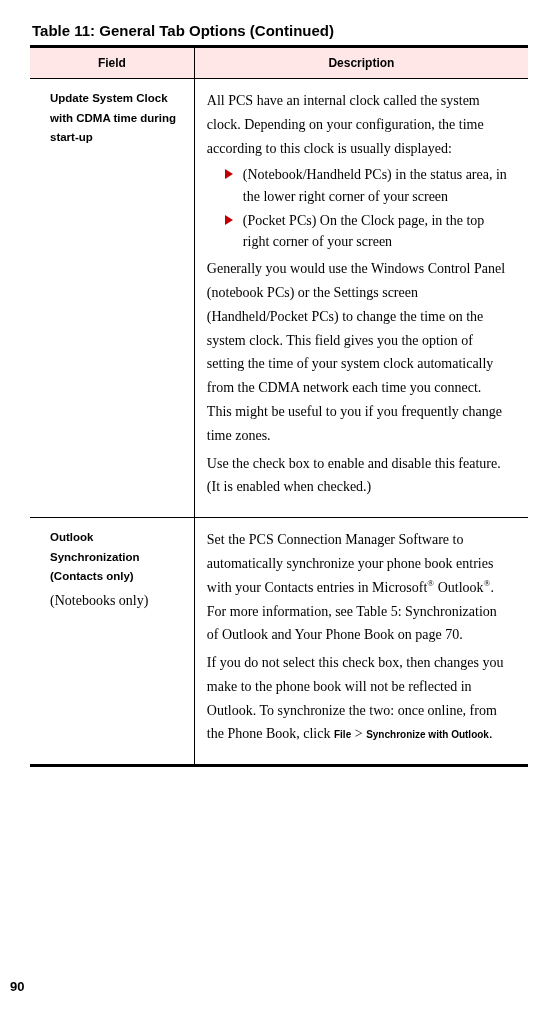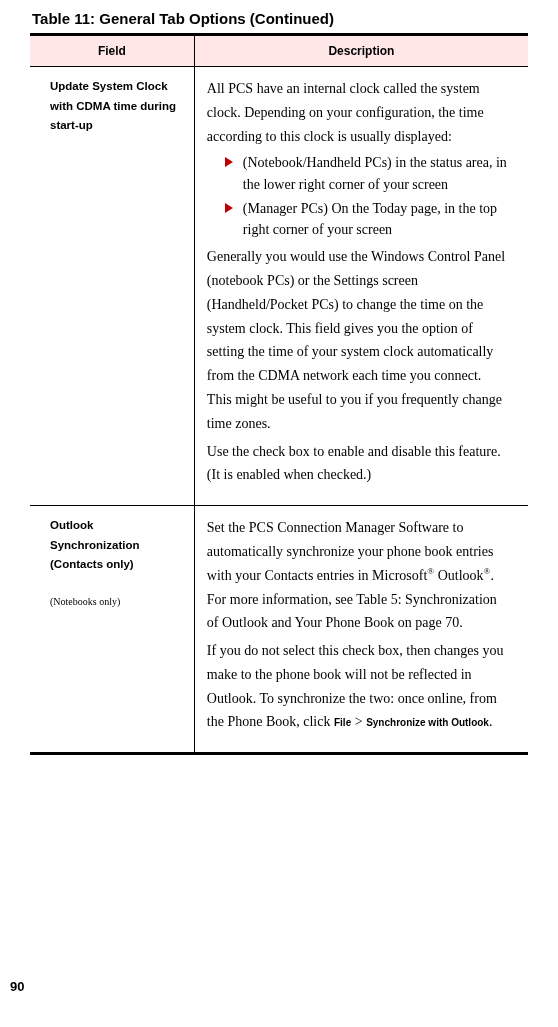--- a/index.html
+++ b/index.html
@@ -1,24 +1,24 @@
 <!DOCTYPE html>
 <html><head>
 <meta charset="utf-8">
 <style>
   html,body{margin:0;padding:0;background:#fff;font-family:"Times New Roman",serif;color:#000}
-  .page{width:558px;height:1018px;position:relative;box-sizing:border-box;padding:10px 30px 0 30px}
+  .page{width:558px;height:1018px;position:relative;box-sizing:border-box;padding:22px 30px 0 30px}
   .title{font-family:Arial,Helvetica,sans-serif;font-weight:bold;font-size:15px;margin:0 0 6px 2px}
   table.main{width:100%;border-collapse:collapse;border-top:3px solid #000;border-bottom:3px solid #000}
   thead th{background:#ffe7e8;font-family:Arial,Helvetica,sans-serif;font-weight:bold;font-size:12px;text-align:center;padding:8px 10px;border-bottom:1px solid #000}
   thead th.f{width:33%;border-right:1px solid #000}
   tbody td{vertical-align:top;padding:10px 12px 14px 12px;border-top:1px solid #000;font-size:14px;line-height:1.7}
   tbody td.f{border-right:1px solid #000;font-family:Arial,Helvetica,sans-serif;font-size:11.5px;padding-left:20px}
   .bold{font-weight:bold}
-  .note{font-family:"Times New Roman",serif;font-size:10px;font-weight:normal;margin-top:18px}
+  .note{font-family:"Times New Roman",serif;font-size:14px;font-weight:normal;margin-top:2px}
   .para{margin:0 8px 4px 0}
   ul.arrow{list-style:none;margin:2px 0 4px 0;padding:0 0 0 18px}
   ul.arrow li{position:relative;padding-left:18px;margin:0 5px 2px 0;line-height:1.55}
   ul.arrow li::before{content:"";position:absolute;left:0;top:5px;width:0;height:0;border-top:5px solid transparent;border-bottom:5px solid transparent;border-left:8px solid #c00000}
   .ui{font-family:Arial,Helvetica,sans-serif;font-weight:bold;font-size:10px}
   sup{font-size:9px}
   .pn{position:absolute;left:10px;bottom:24px;font-family:Arial,Helvetica,sans-serif;font-weight:bold;font-size:13px}
 </style>
 </head>
 <body>
@@ -34,21 +34,21 @@
     </thead>
     <tbody>
       <tr>
         <td class="f">
           <span class="bold">Update System Clock with CDMA time during start-up</span>
         </td>
         <td>
           <p class="para">All PCS have an internal clock called the system clock. Depending on your configuration, the time according to this clock is usually displayed:</p>
           <ul class="arrow">
             <li>(Notebook/Handheld PCs) in the status area, in the lower right corner of your screen</li>
-            <li>(Manager PCs) On the Today page, in the top right corner of your screen</li>
+            <li>(Pocket PCs) On the Clock page, in the top right corner of your screen</li>
           </ul>
           <p class="para">Generally you would use the Windows Control Panel (notebook PCs) or the Settings screen (Handheld/Pocket PCs) to change the time on the system clock. This field gives you the option of setting the time of your system clock automatically from the CDMA network each time you connect. This might be useful to you if you frequently change time zones.</p>
           <p class="para">Use the check box to enable and disable this feature. (It is enabled when checked.)</p>
         </td>
       </tr>
       <tr>
         <td class="f">
           <span class="bold">Outlook Synchronization (Contacts only)</span>
           <div class="note">(Notebooks only)</div>
         </td>

